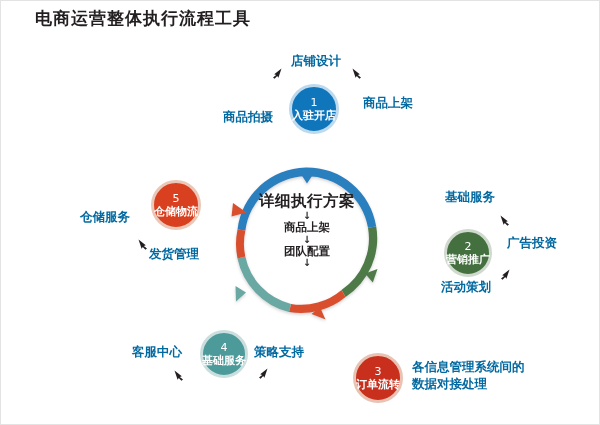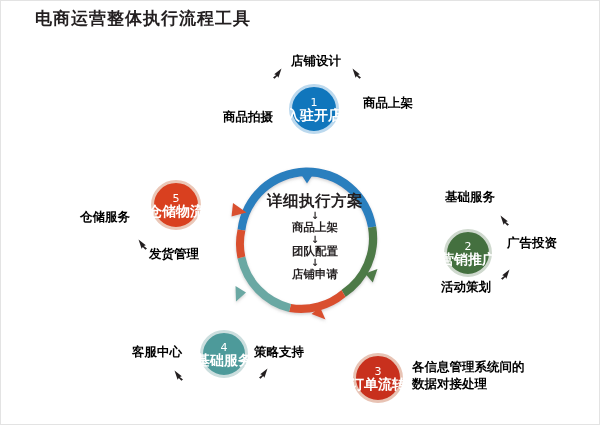--- a/index.html
+++ b/index.html
@@ -40,21 +40,21 @@
     position: absolute;
     left: 218px;
     top: 155px;
     width: 176px;
     height: 176px;
   }
 
   
   #center-text {
     position: absolute;
-    left: 244px;
+    left: 236px;
     top: 192px;
     width: 140px;
     text-align: center;
     color: #231f20;
   }
   #center-heading {
     font-size: 15.5px;
     font-weight: bold;
     letter-spacing: 0.5px;
     line-height: 1.1;
@@ -85,21 +85,21 @@
     color: #ffffff;
     text-align: center;
     box-sizing: border-box;
   }
   .node .node-num {
     font-size: 11px;
     line-height: 12px;
     font-weight: normal;
   }
   .node .node-label {
-    font-size: 14px;
+    font-size: 11px;
     line-height: 13px;
     font-weight: bold;
     white-space: nowrap;
   }
 
   #node-1 {
     left: 288px; top: 83px; width: 50px; height: 50px;
     background: #1076bc;
     border: 3px solid #bcd9ee;
   }
@@ -122,21 +122,21 @@
     left: 150px; top: 179px; width: 50px; height: 50px;
     background: #d9401f;
     border: 3px solid #ebc7b7;
   }
 
   
   .sat {
     position: absolute;
     font-size: 12.5px;
     font-weight: bold;
-    color: #000000;
+    color: #0369a1;
     white-space: nowrap;
     line-height: 1.35;
   }
   .sat.wrap { white-space: normal; width: 115px; }
 
   #sat-1-top    { left: 290px; top: 52px; }
   #sat-1-left   { left: 222px; top: 108px; }
   #sat-1-right  { left: 362px; top: 94px; }
 
   #sat-2-top    { left: 444px; top: 188px; }
@@ -220,21 +220,20 @@
     </g>
   </svg>
 
   <div id="center-text">
     <div id="center-heading">详细执行方案</div>
     <div class="center-arrow">↓</div>
     <div class="center-step">商品上架</div>
     <div class="center-arrow">↓</div>
     <div class="center-step">团队配置</div>
     <div class="center-arrow">↓</div>
-    <div class="center-step">店铺申请</div>
   </div>
 
   <div class="node" id="node-1">
     <span class="node-num">1</span>
     <span class="node-label">入驻开店</span>
   </div>
   <div class="sat" id="sat-1-top">店铺设计</div>
   <div class="sat" id="sat-1-left">商品拍摄</div>
   <div class="sat" id="sat-1-right">商品上架</div>
   <svg class="marker" id="marker-1-left" viewBox="0 0 12 12">

